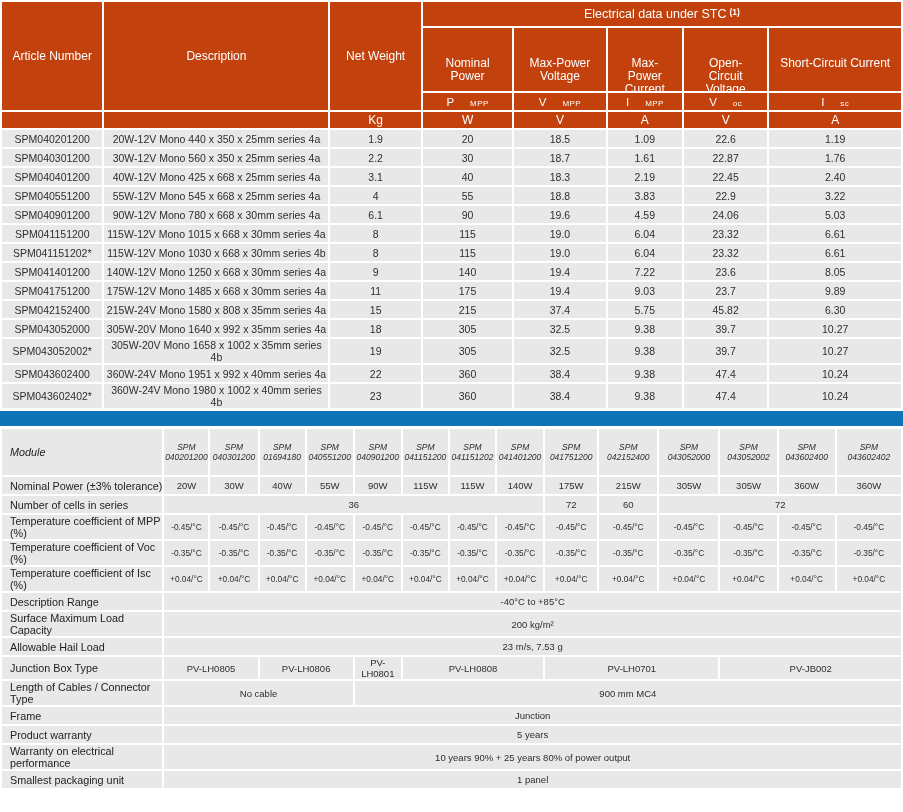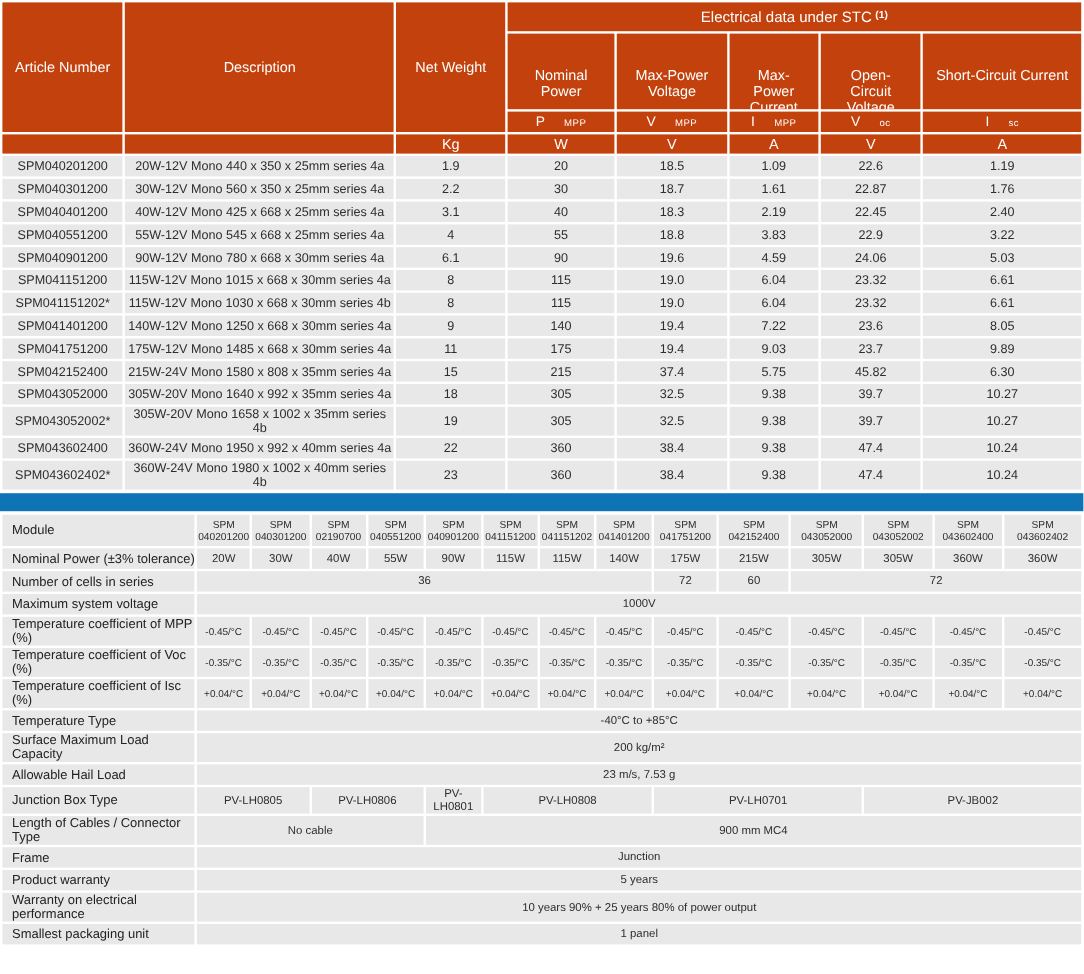--- a/index.html
+++ b/index.html
@@ -20,21 +20,21 @@
   .symrow .sub{font-size:8px;letter-spacing:.4px;padding-left:16px;}
   .unitrow th{height:16px;font-size:12px;}
   .top tbody td{background:#e8e8e8;height:17px;font-size:10.5px;color:#2e2e2e;}
 
   
   .bar{height:15px;background:#0e74b6;margin:1px 0 1px 0;}
 
   
   .bottom th,.bottom td{background:#e8e8e8;}
   .lbl{text-align:left !important;padding-left:8px !important;font-size:10.8px;color:#222;}
-  .mod-row th{height:26px;}
+  .mod-row th{height:46px;font-style:italic;}
   .mod-cell{font-size:8.5px;line-height:10px;color:#2e2e2e;}
   .spec td{height:17px;font-size:9.5px;color:#2e2e2e;}
   tr.small-cells td{font-size:8.3px;}
 </style>
 </head>
 <body>
 
 <div class="sheet">
 
   <table class="tbl top">
@@ -212,21 +212,21 @@
           <td>305W-20V Mono 1658 x 1002 x 35mm series 4b</td>
           <td>19</td>
           <td>305</td>
           <td>32.5</td>
           <td>9.38</td>
           <td>39.7</td>
           <td>10.27</td>
         </tr>
         <tr>
           <td>SPM043602400</td>
-          <td>360W-24V Mono 1950 x 992 x 40mm series 4a</td>
+          <td>360W-24V Mono 1951 x 992 x 40mm series 4a</td>
           <td>22</td>
           <td>360</td>
           <td>38.4</td>
           <td>9.38</td>
           <td>47.4</td>
           <td>10.24</td>
         </tr>
         <tr>
           <td>SPM043602402*</td>
           <td>360W-24V Mono 1980 x 1002 x 40mm series 4b</td>
@@ -271,21 +271,21 @@
           </th>
           <th>
             <div class="mod-cell">
               <div>SPM</div>
               <div>040301200</div>
             </div>
           </th>
           <th>
             <div class="mod-cell">
               <div>SPM</div>
-              <div>02190700</div>
+              <div>01694180</div>
             </div>
           </th>
           <th>
             <div class="mod-cell">
               <div>SPM</div>
               <div>040551200</div>
             </div>
           </th>
           <th>
             <div class="mod-cell">
@@ -365,24 +365,20 @@
           <td colspan="1">360W</td>
           <td colspan="1">360W</td>
         </tr>
         <tr class="spec">
           <th class="lbl">Number of cells in series</th>
           <td colspan="8">36</td>
           <td colspan="1">72</td>
           <td colspan="1">60</td>
           <td colspan="4">72</td>
         </tr>
-        <tr class="spec">
-          <th class="lbl">Maximum system voltage</th>
-          <td colspan="14">1000V</td>
-        </tr>
         <tr class="spec small-cells">
           <th class="lbl">Temperature coefficient of MPP (%)</th>
           <td colspan="1">-0.45/°C</td>
           <td colspan="1">-0.45/°C</td>
           <td colspan="1">-0.45/°C</td>
           <td colspan="1">-0.45/°C</td>
           <td colspan="1">-0.45/°C</td>
           <td colspan="1">-0.45/°C</td>
           <td colspan="1">-0.45/°C</td>
           <td colspan="1">-0.45/°C</td>
@@ -421,21 +417,21 @@
           <td colspan="1">+0.04/°C</td>
           <td colspan="1">+0.04/°C</td>
           <td colspan="1">+0.04/°C</td>
           <td colspan="1">+0.04/°C</td>
           <td colspan="1">+0.04/°C</td>
           <td colspan="1">+0.04/°C</td>
           <td colspan="1">+0.04/°C</td>
           <td colspan="1">+0.04/°C</td>
         </tr>
         <tr class="spec">
-          <th class="lbl">Temperature Type</th>
+          <th class="lbl">Description Range</th>
           <td colspan="14">-40°C to +85°C</td>
         </tr>
         <tr class="spec">
           <th class="lbl">Surface Maximum Load Capacity</th>
           <td colspan="14">200 kg/m²</td>
         </tr>
         <tr class="spec">
           <th class="lbl">Allowable Hail Load</th>
           <td colspan="14">23 m/s, 7.53 g</td>
         </tr>

